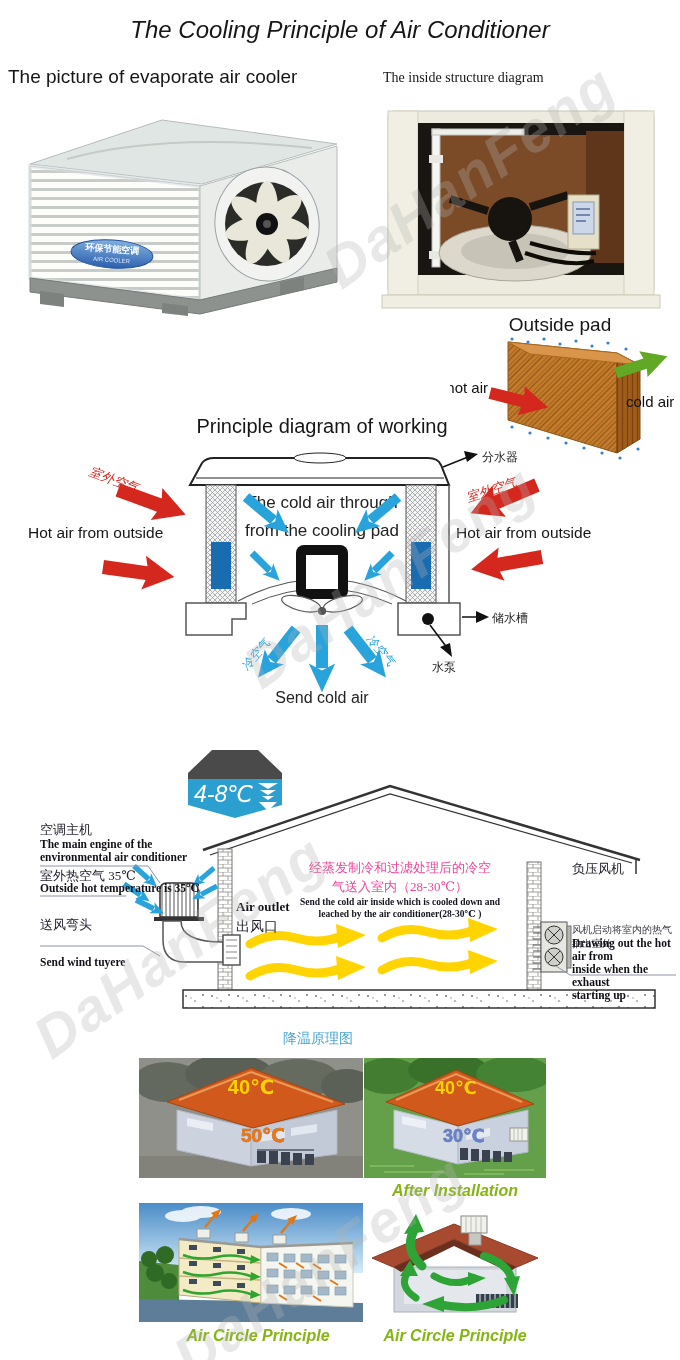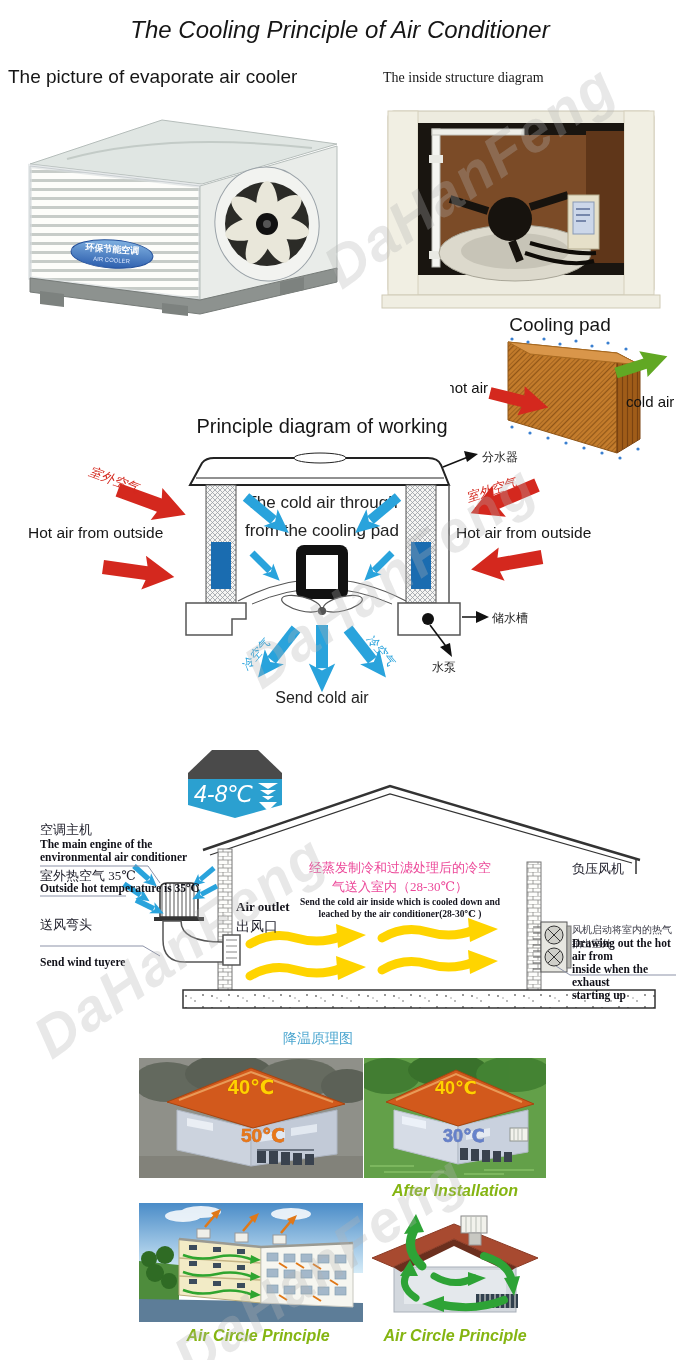--- a/index.html
+++ b/index.html
@@ -112,21 +112,21 @@
       <path d="M150,140 Q192,152 216,150 M145,150 Q190,165 214,158" stroke="#0f0c08" stroke-width="4" fill="none"></path>
     </g>
     <g>
       <rect x="188" y="92" width="31" height="54" fill="#e6e0c9" stroke="#b4ac8e"></rect>
       <rect x="193" y="99" width="21" height="32" fill="#ccd7e9" stroke="#8899b5"></rect>
       <path d="M196,106 H210 M196,112 H210 M196,118 H206" stroke="#5a6d96" stroke-width="1.5"></path>
     </g>
     <rect x="2" y="192" width="278" height="13" fill="#f0eee2" stroke="#cfcab5"></rect>
   </svg>
 
-  <div class="abs pad-title" style="left:460px; top:314px; width:200px;">Cooling pad</div>
+  <div class="abs pad-title" style="left:460px; top:314px; width:200px;">Outside pad</div>
   <svg class="photo-frame" style="left:450px; top:335px;" width="230" height="130" viewBox="0 0 230 130">
     <defs>
       <pattern id="padtex" width="7" height="7" patternUnits="userSpaceOnUse" patternTransform="rotate(45)">
         <rect width="7" height="7" fill="#c57d2c"></rect>
         <path d="M0,0 V7 M3.5,0 V7" stroke="#8f5517" stroke-width="1.3"></path>
       </pattern>
       <pattern id="padside" width="5" height="5" patternUnits="userSpaceOnUse">
         <rect width="5" height="5" fill="#a05c18"></rect>
         <path d="M2.5,0 V5" stroke="#7a4210" stroke-width="1.2"></path>
       </pattern>

